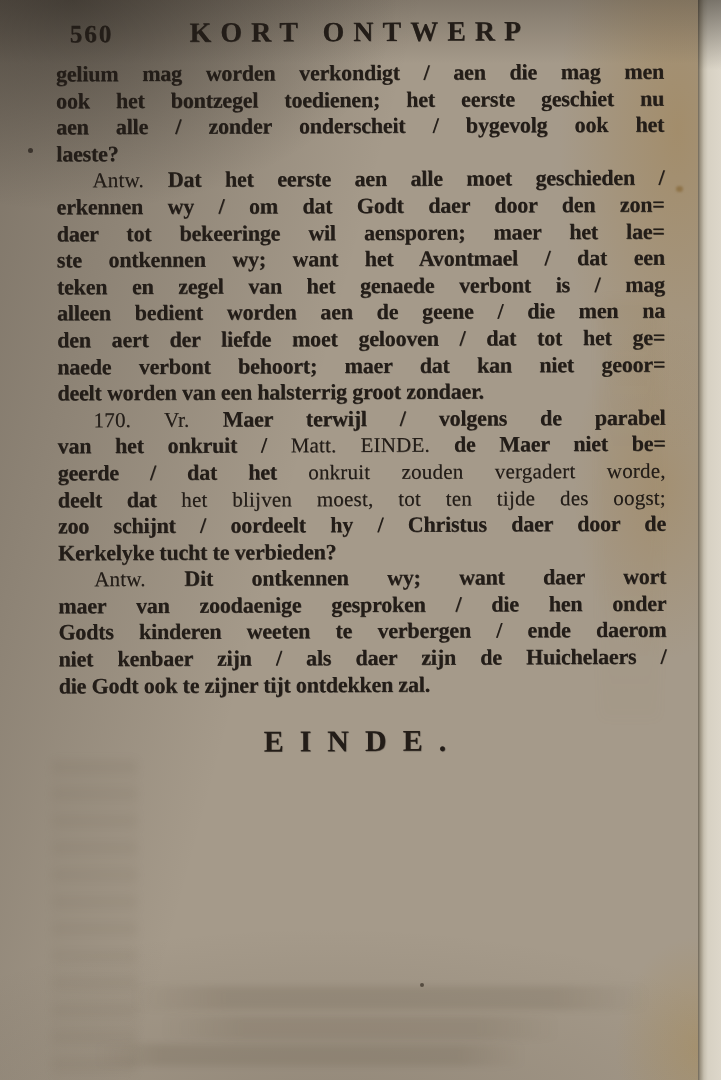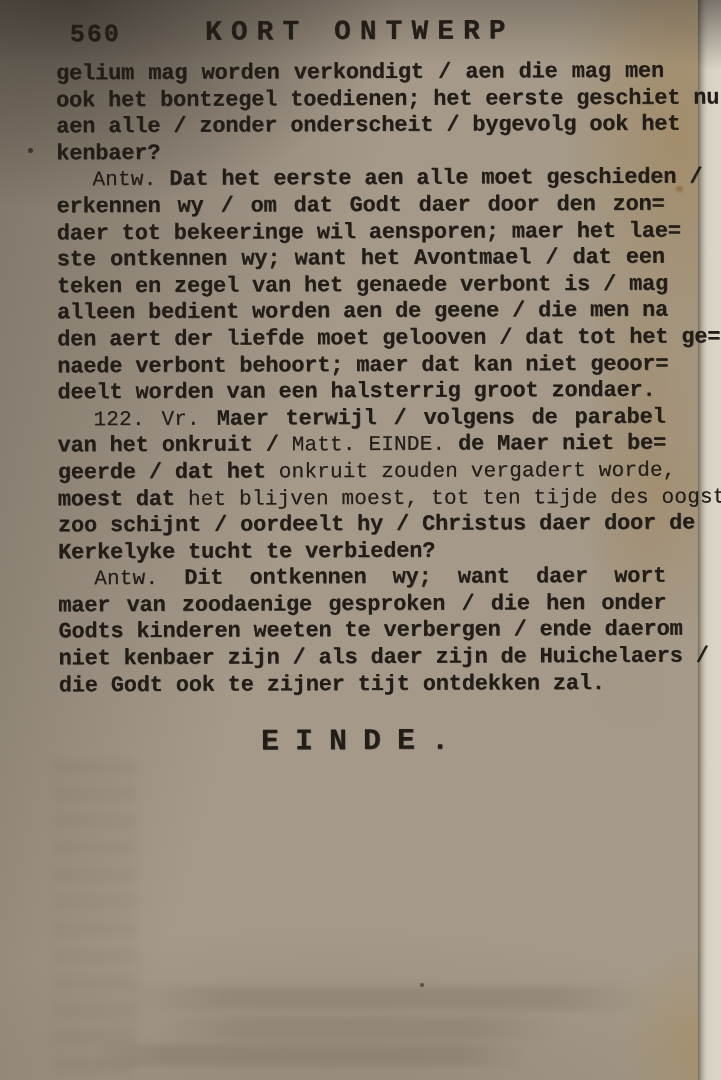--- a/index.html
+++ b/index.html
@@ -1,21 +1,21 @@
 <!DOCTYPE html>
 <html><head>
 <meta charset="utf-8">
 <style>
   html,body{margin:0;padding:0;background:#2b2620;}
   .page{
     position:relative;
     width:721px;height:1080px;
     overflow:hidden;
     background-color:#a59a8a;
-    font-family:Liberation Mono, monospace;
+    font-family:Liberation Serif, serif;
   }
   
   .shading{
     position:absolute;inset:0;z-index:1;pointer-events:none;
     background:
       radial-gradient(ellipse 480px 310px at 10% 0%, rgba(30,26,22,.50), rgba(30,26,22,0) 68%),
       linear-gradient(105deg, rgba(45,39,33,.33), rgba(45,39,33,0) 42%),
       linear-gradient(180deg, rgba(40,34,28,.28), rgba(0,0,0,0) 64px),
       radial-gradient(ellipse 170px 460px at 94% 12%, rgba(158,116,48,.34), rgba(158,116,48,0) 70%),
       radial-gradient(ellipse 130px 250px at 92% 45%, rgba(158,116,48,.26), rgba(158,116,48,0) 70%),
@@ -100,38 +100,38 @@
     <div class="header">
       <span class="pagenum">560</span>
       <span class="running-title">KORT ONTWERP</span>
     </div>
 
     <div class="textblock" id="textblock">
         <div class="block">
           <div class="line just"><span class="bl">gelium mag worden verkondigt / aen die mag men</span></div>
           <div class="line just"><span class="bl">ook het bontzegel toedienen; het eerste geschiet nu</span></div>
           <div class="line just"><span class="bl">aen alle / zonder onderscheit / bygevolg ook het</span></div>
-          <div class="line"><span class="bl">kenbaer?</span></div>
+          <div class="line"><span class="bl">laeste?</span></div>
         </div>
         <div class="block">
           <div class="line just indent"><span class="rm">Antw. </span><span class="bl">Dat het eerste aen alle moet geschieden /</span></div>
           <div class="line just"><span class="bl">erkennen wy / om dat Godt daer door den zon=</span></div>
           <div class="line just"><span class="bl">daer tot bekeeringe wil aensporen; maer het lae=</span></div>
           <div class="line just"><span class="bl">ste ontkennen wy; want het Avontmael / dat een</span></div>
           <div class="line just"><span class="bl">teken en zegel van het genaede verbont is / mag</span></div>
           <div class="line just"><span class="bl">alleen bedient worden aen de geene / die men na</span></div>
           <div class="line just"><span class="bl">den aert der liefde moet gelooven / dat tot het ge=</span></div>
           <div class="line just"><span class="bl">naede verbont behoort; maer dat kan niet geoor=</span></div>
           <div class="line"><span class="bl">deelt worden van een halsterrig groot zondaer.</span></div>
         </div>
         <div class="block">
-          <div class="line just indent"><span class="rm">122. Vr. </span><span class="bl">Maer terwijl / volgens de parabel</span></div>
+          <div class="line just indent"><span class="rm">170. Vr. </span><span class="bl">Maer terwijl / volgens de parabel</span></div>
           <div class="line just"><span class="bl">van het onkruit / </span><span class="rm">Matt. EINDE. </span><span class="bl">de Maer niet be=</span></div>
           <div class="line just"><span class="bl">geerde / dat het </span><span class="rm">onkruit zouden vergadert worde,</span></div>
-          <div class="line just"><span class="bl">moest dat </span><span class="rm">het blijven moest, tot ten tijde des oogst;</span></div>
+          <div class="line just"><span class="bl">deelt dat </span><span class="rm">het blijven moest, tot ten tijde des oogst;</span></div>
           <div class="line just"><span class="bl">zoo schijnt / oordeelt hy / Christus daer door de</span></div>
           <div class="line"><span class="bl">Kerkelyke tucht te verbieden?</span></div>
         </div>
         <div class="block">
           <div class="line just indent"><span class="rm">Antw. </span><span class="bl">Dit ontkennen wy; want daer wort</span></div>
           <div class="line just"><span class="bl">maer van zoodaenige gesproken / die hen onder</span></div>
           <div class="line just"><span class="bl">Godts kinderen weeten te verbergen / ende daerom</span></div>
           <div class="line just"><span class="bl">niet kenbaer zijn / als daer zijn de Huichelaers /</span></div>
           <div class="line"><span class="bl">die Godt ook te zijner tijt ontdekken zal.</span></div>
         </div>

